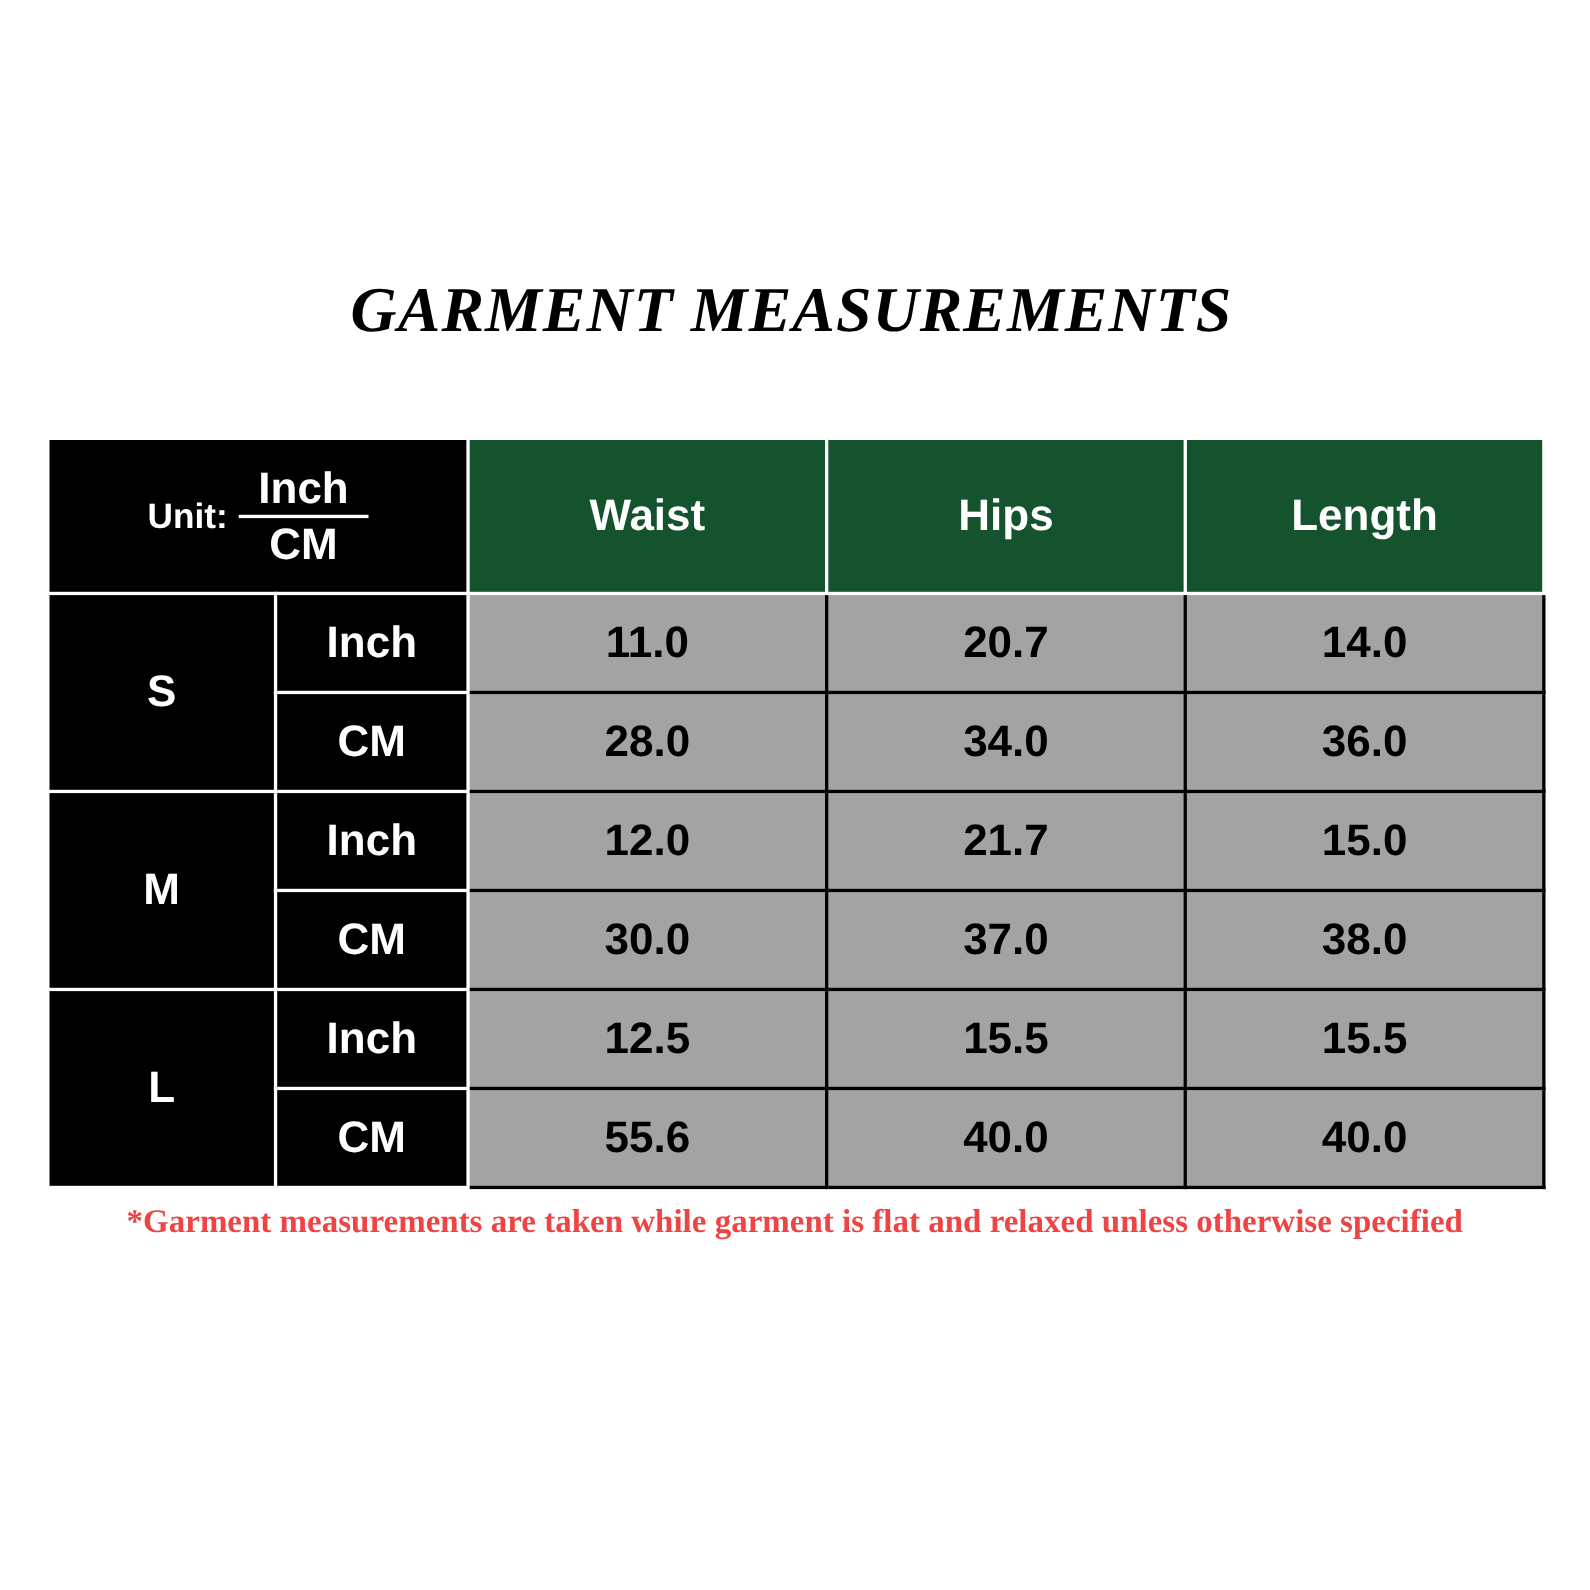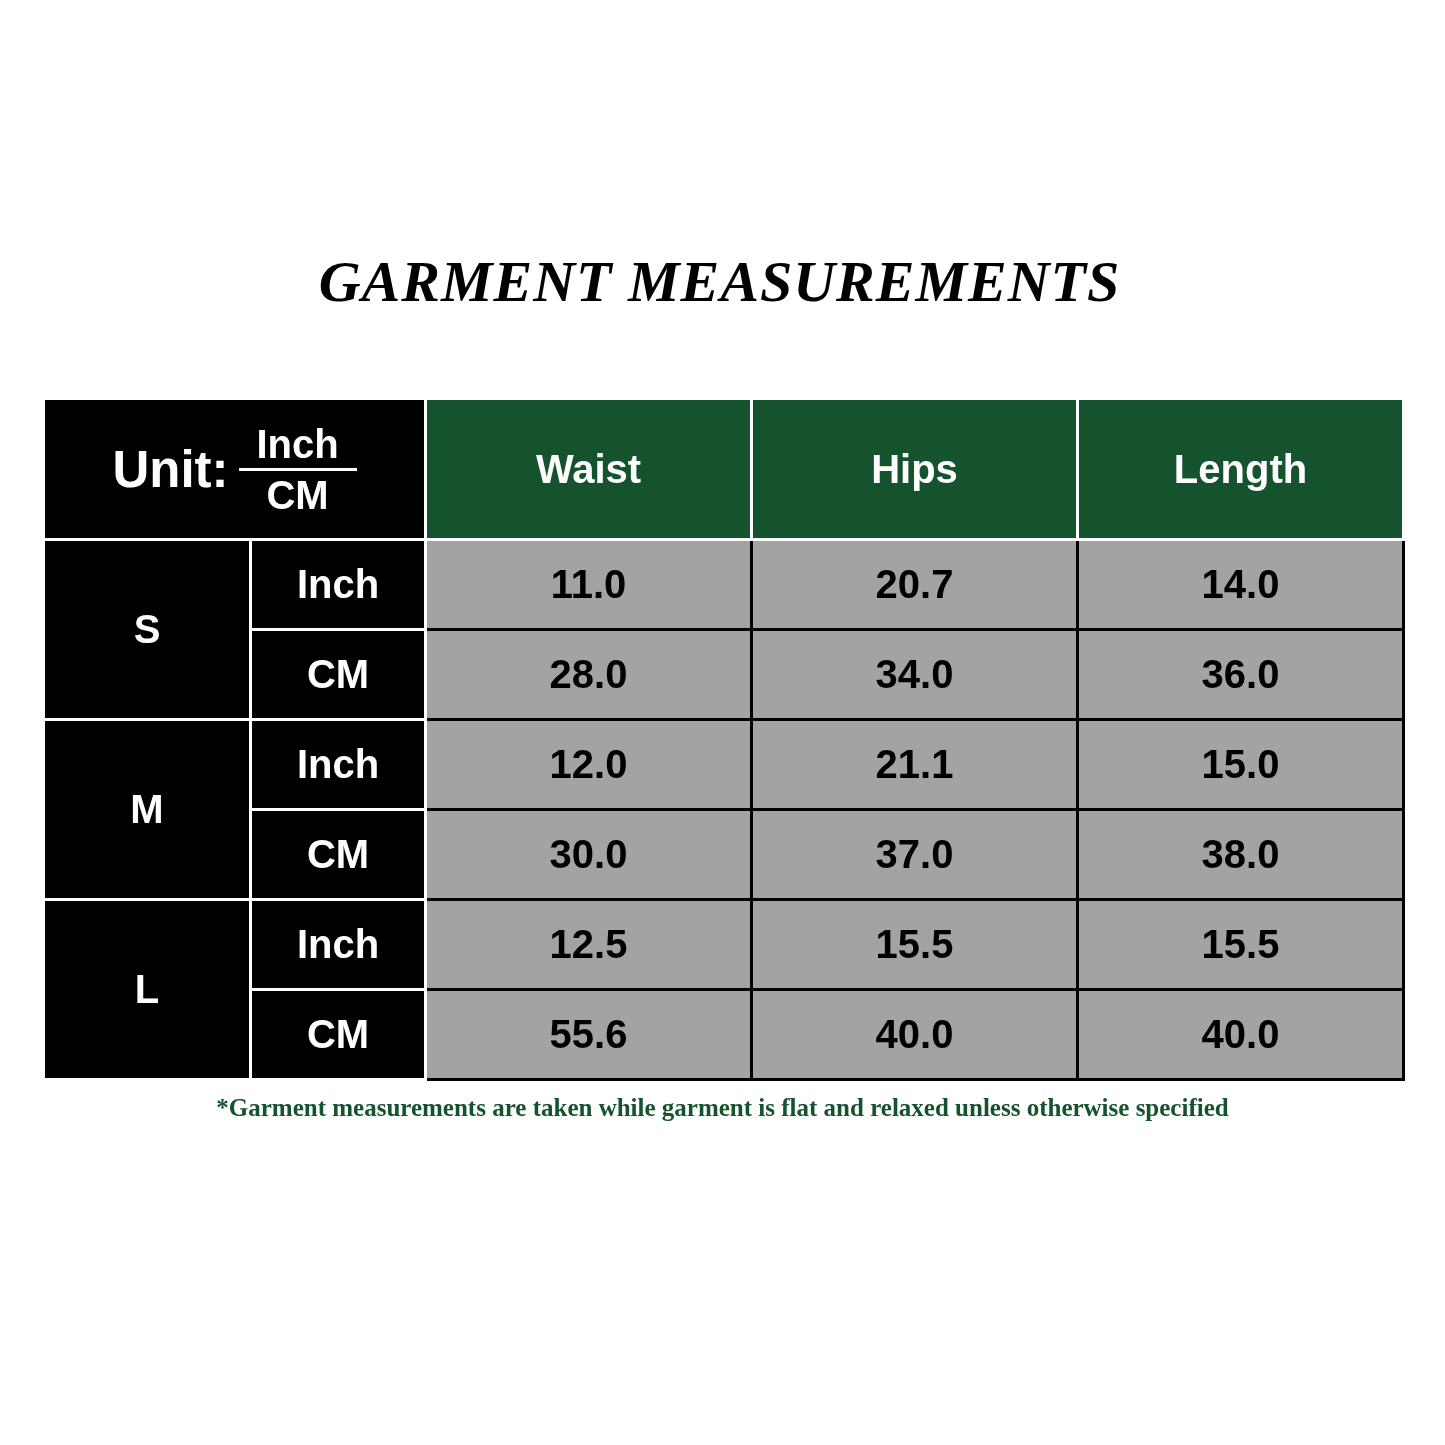--- a/index.html
+++ b/index.html
@@ -81,21 +81,21 @@
     padding: 0;
   }
   .unit-inner {
     display: flex;
     align-items: center;
     justify-content: center;
     height: 138px;
     gap: 10px;
   }
   .unit-word {
-    font-size: 51px;
+    font-size: 32px;
     font-weight: bold;
     color: #ffffff;
   }
   .unit-frac {
     display: flex;
     flex-direction: column;
     align-items: center;
     line-height: 1.0;
   }
   .unit-frac .num {
@@ -137,22 +137,22 @@
   }
 
   .footnote {
     position: absolute;
     top: 1094px;
     left: 0;
     width: 1445px;
     text-align: center;
     font-family: "Liberation Serif", serif;
     font-weight: bold;
-    font-size: 25px;
-    color: #14532d;
+    font-size: 30px;
+    color: #ef4444;
     white-space: nowrap;
   }
 </style>
 </head>
 <body>
 
 <div class="page">
 
   <div class="title">GARMENT MEASUREMENTS</div>
 
@@ -193,21 +193,21 @@
           <td class="unit-row-cell">CM</td>
           <td class="value-cell">28.0</td>
           <td class="value-cell">34.0</td>
           <td class="value-cell">36.0</td>
         </tr>
 
         <tr>
           <td class="size-cell" rowspan="2">M</td>
           <td class="unit-row-cell">Inch</td>
           <td class="value-cell">12.0</td>
-          <td class="value-cell">21.1</td>
+          <td class="value-cell">21.7</td>
           <td class="value-cell">15.0</td>
         </tr>
         <tr>
           <td class="unit-row-cell">CM</td>
           <td class="value-cell">30.0</td>
           <td class="value-cell">37.0</td>
           <td class="value-cell">38.0</td>
         </tr>
 
         <tr>

